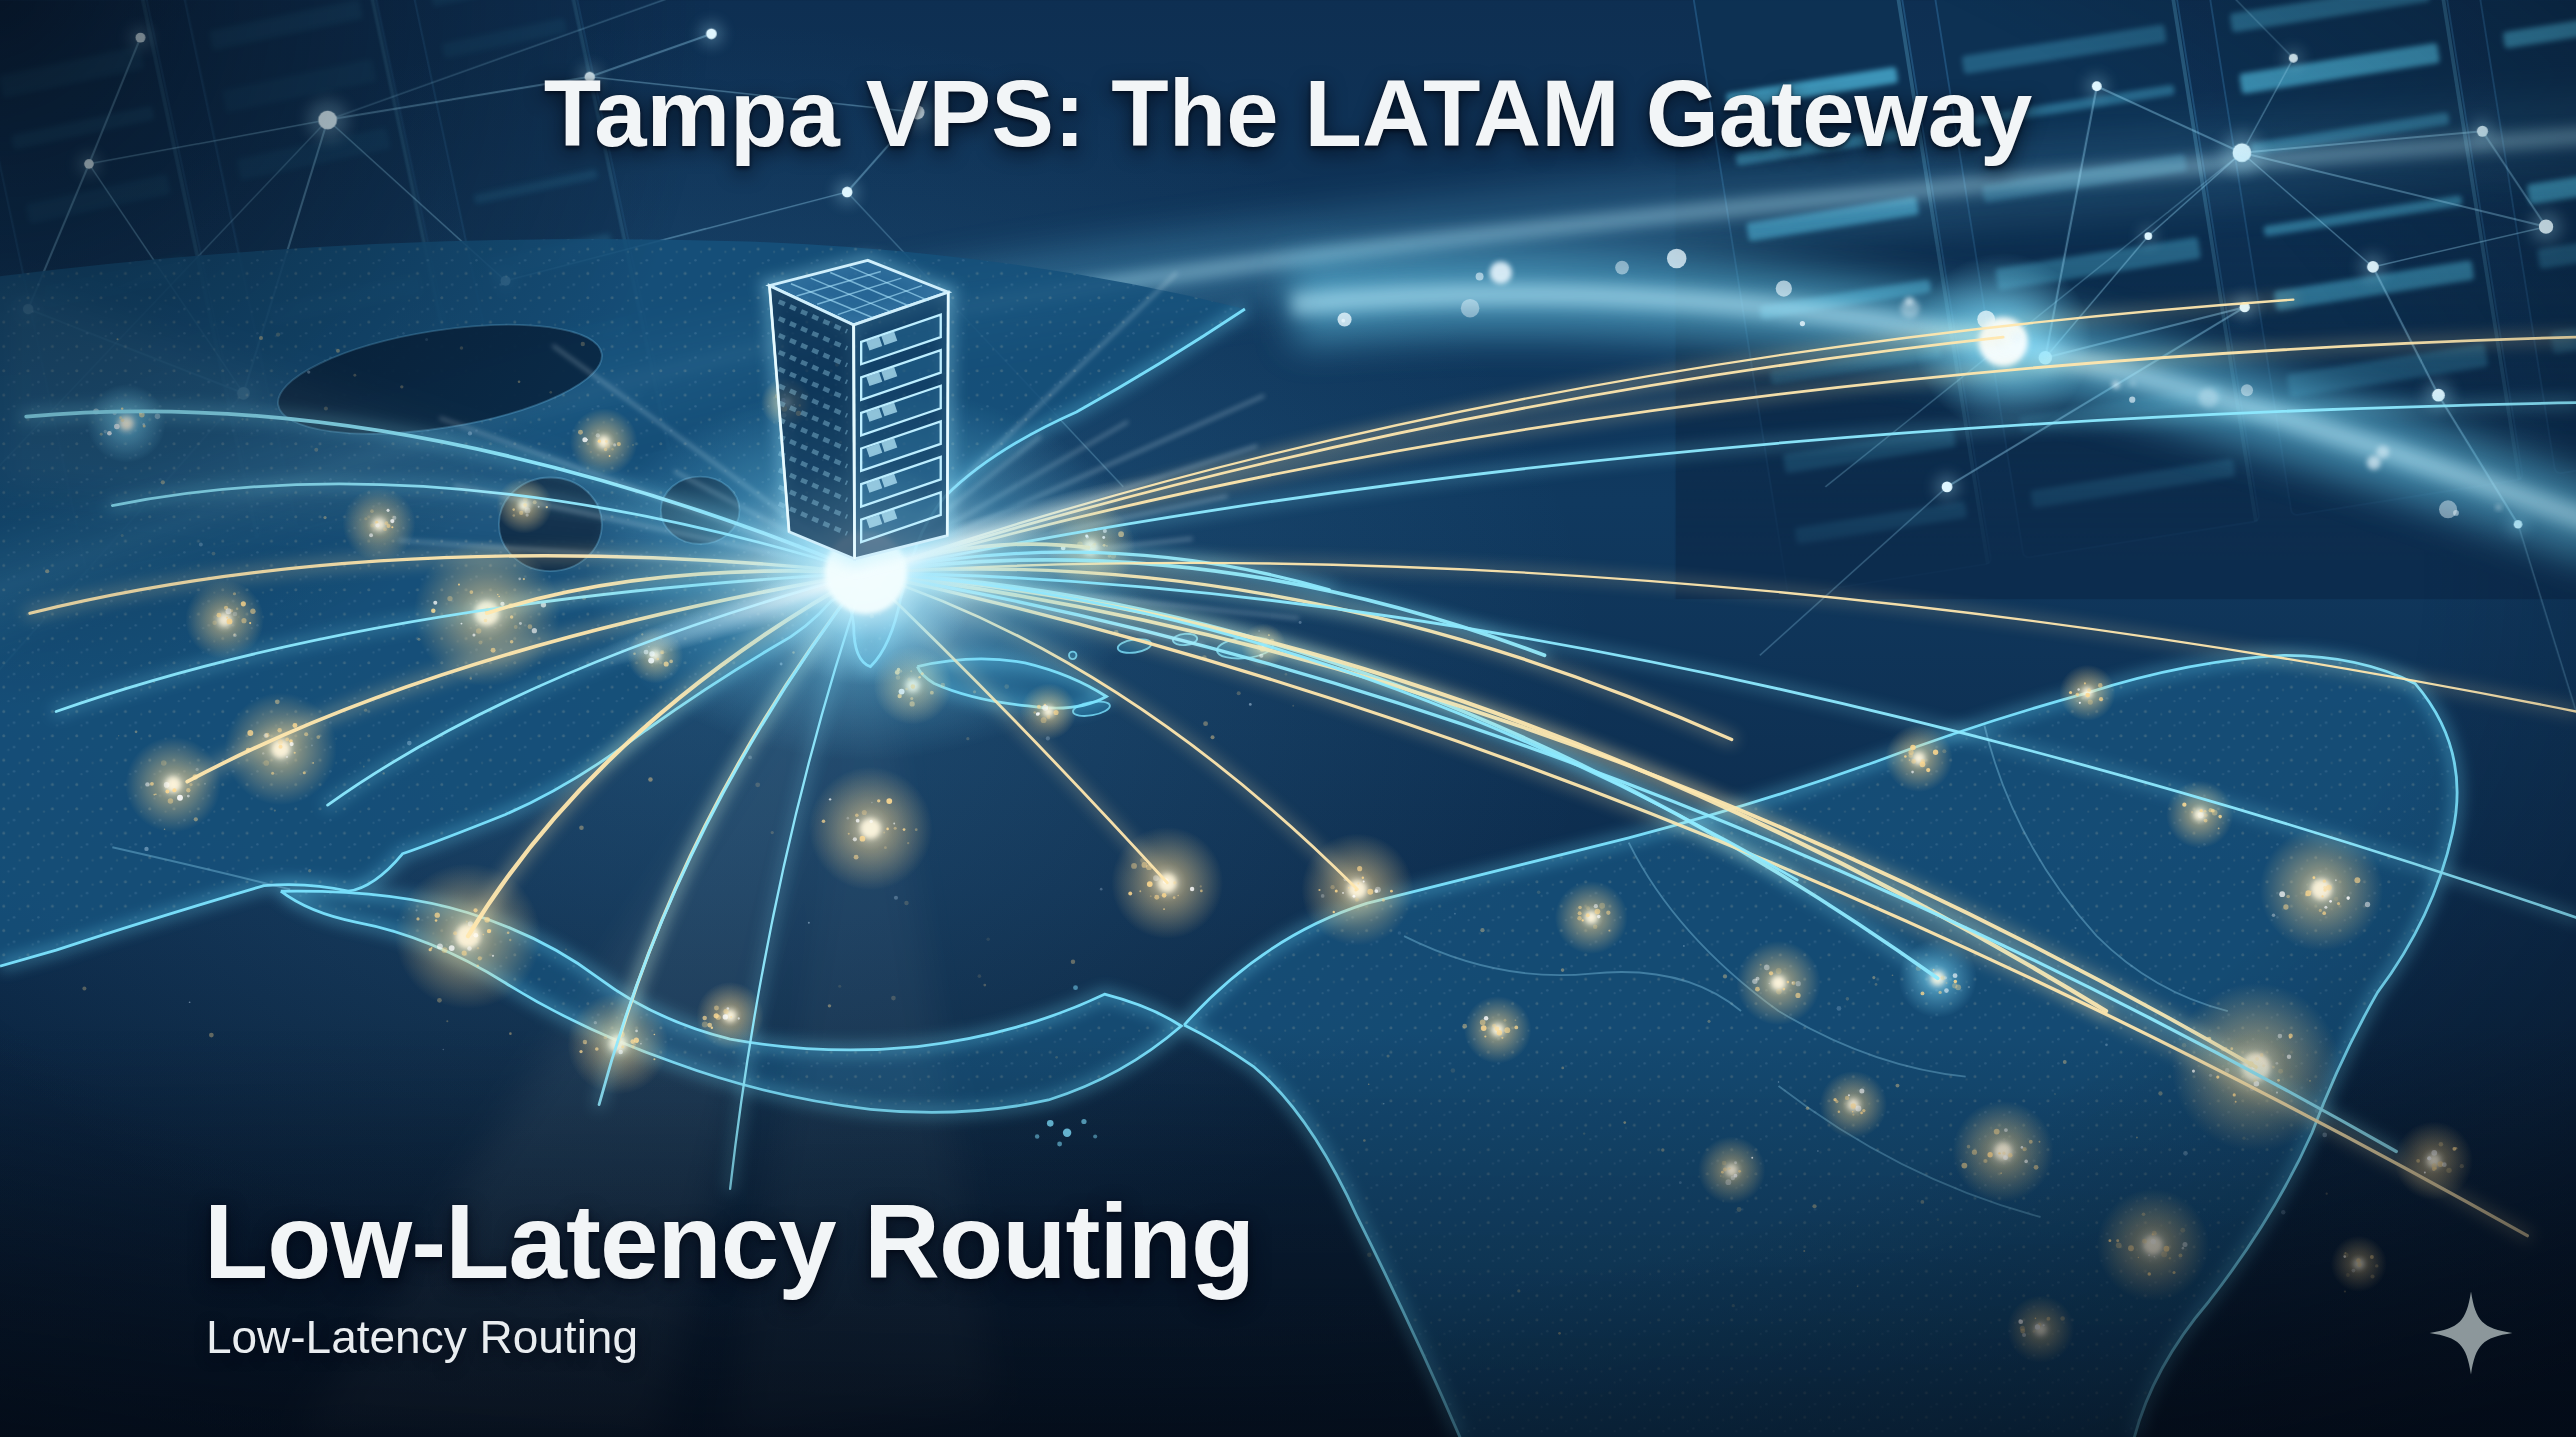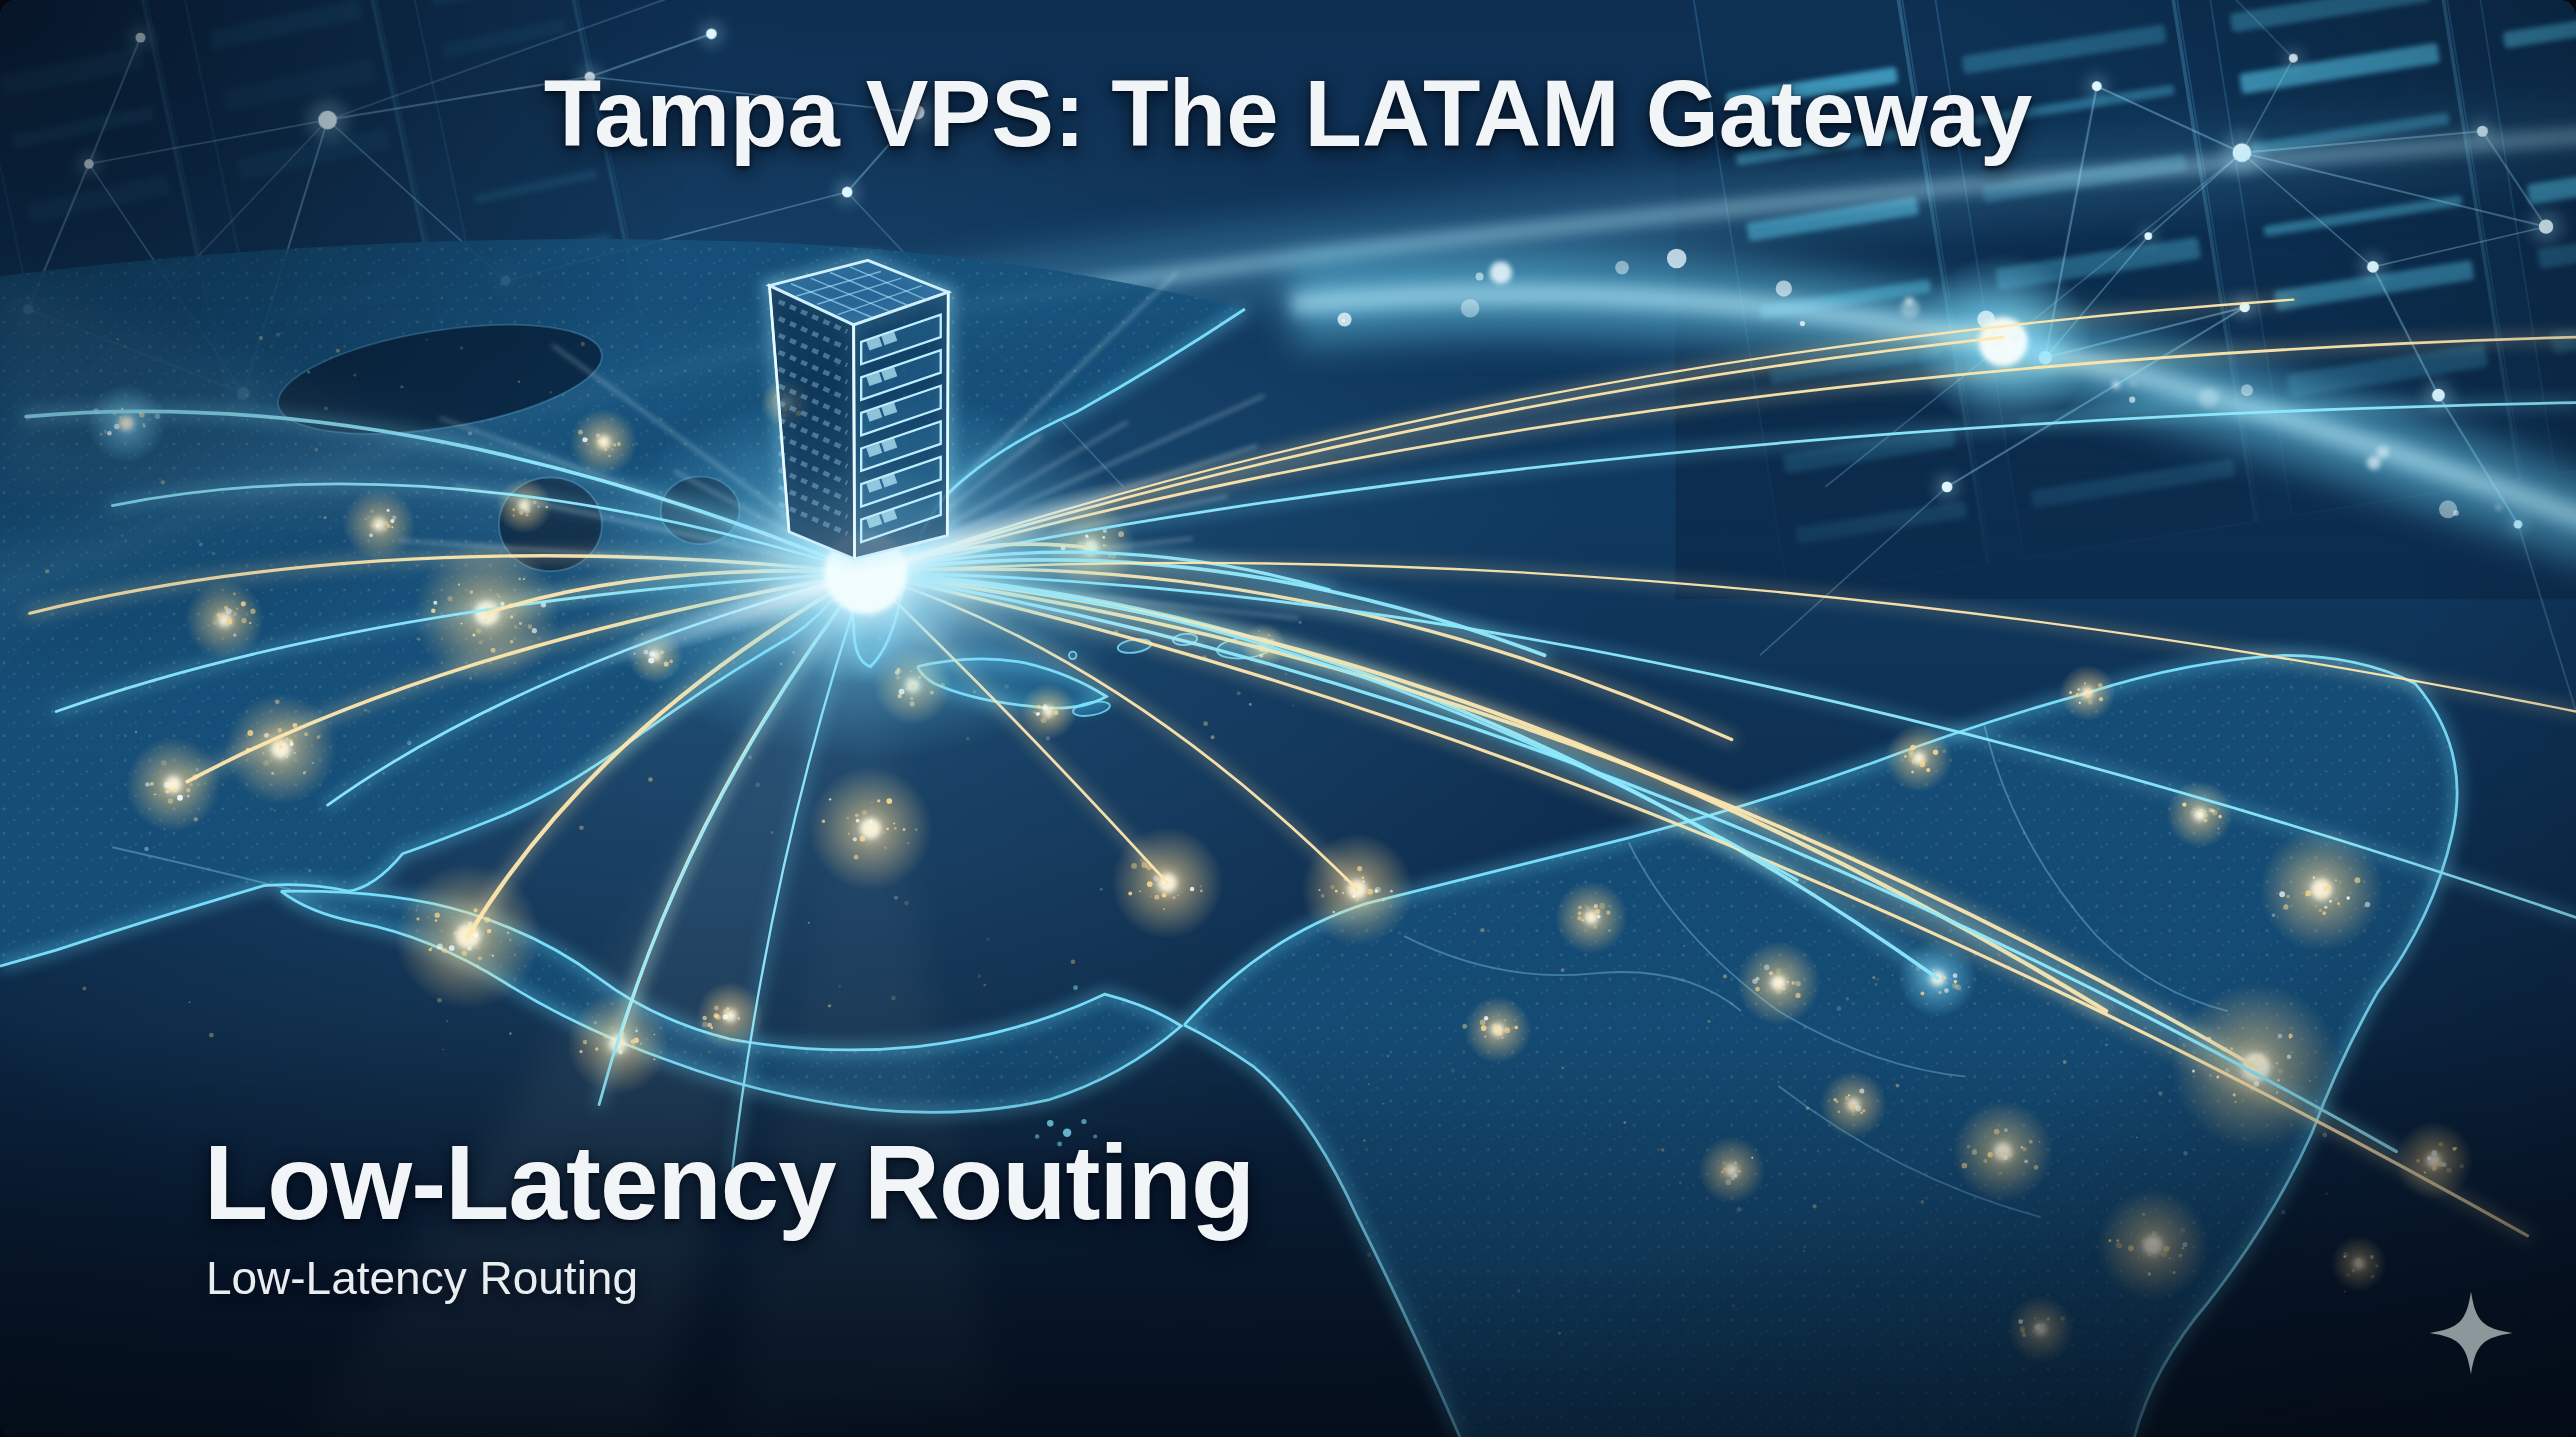--- a/index.html
+++ b/index.html
@@ -1,30 +1,29 @@
 <!DOCTYPE html>
 <html style="--title-color: #f2f5f7;font-size:15px"><head>
 <meta charset="utf-8">
 <style>
   html,body{margin:0;padding:0;background:#04080f;}
   .stage{
     position:relative;width:2576px;height:1438px;overflow:hidden;
     font-family:"Liberation Sans","DejaVu Sans",sans-serif;
     background:#0a1c33;
-    border-radius:17px;
   }
   .stage svg.scene{position:absolute;left:0;top:0;width:100%;height:100%;display:block;}
   .hero-title{
     position:absolute;left:50%;top:60px;transform:translateX(-50%);
     font-size:94px;font-weight:bold;letter-spacing:0;white-space:nowrap;
     color:var(--title-color,#f2f5f7);
     text-shadow:0 5.6px 19px rgba(2,8,20,.75),0 1.9px 4.7px rgba(2,8,20,.8);
     z-index:5;margin:0;
   }
-  .footer-block{position:absolute;left:204px;top:1128px;z-index:5;}
+  .footer-block{position:absolute;left:204px;top:1187px;z-index:5;}
   .footer-heading{
     margin:0;font-size:105px;font-weight:bold;line-height:1.05;letter-spacing:-0.9px;
     color:var(--title-color,#f2f5f7);
     text-shadow:0 5.6px 20.6px rgba(2,8,20,.8),0 1.9px 4.7px rgba(2,8,20,.8);
   }
   .footer-subheading{
     margin:13px 0 0 1.9px;font-size:46px;font-weight:400;letter-spacing:0;
     color:#e9edf0;text-shadow:0 3.7px 13px rgba(2,8,20,.8);
   }
   .sparkle{position:absolute;left:2426px;top:1288px;width:90px;height:90px;z-index:5;}

